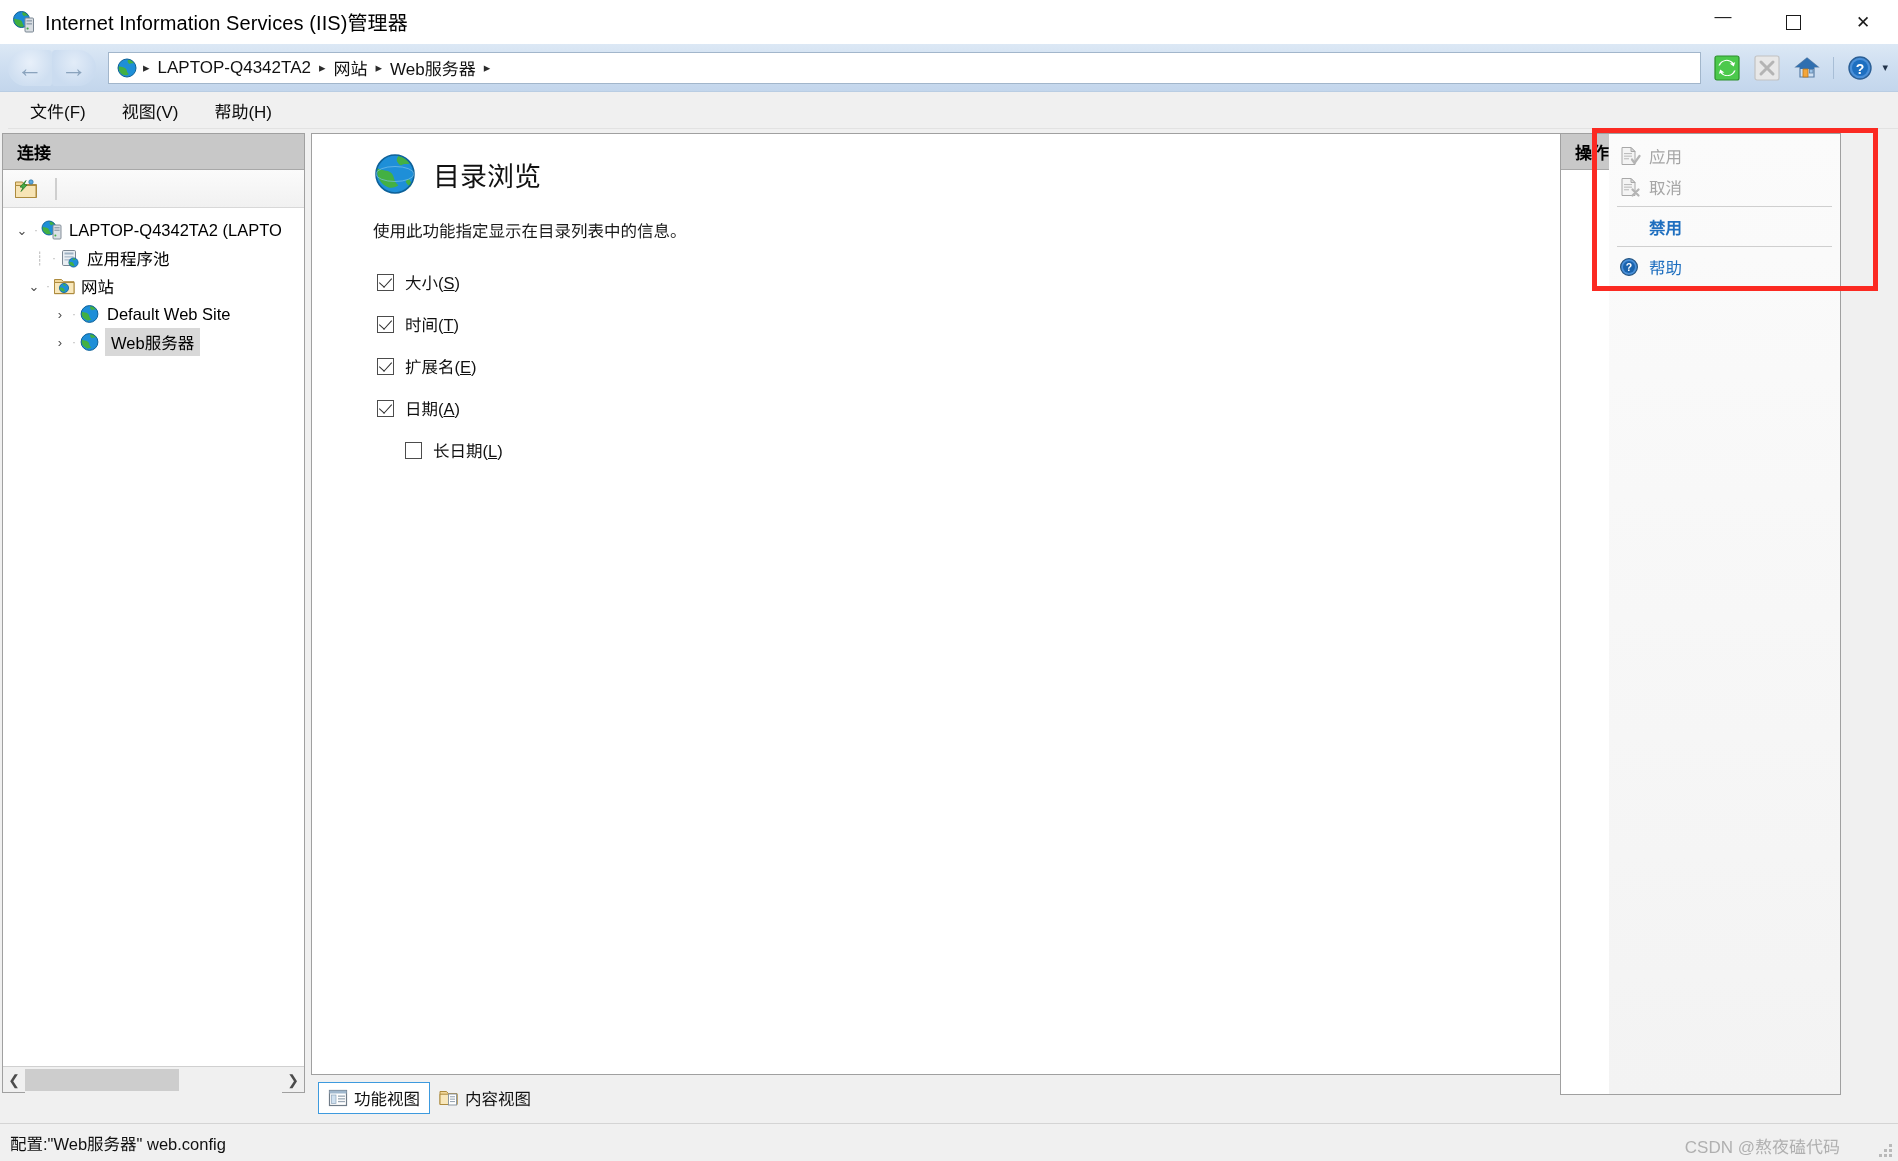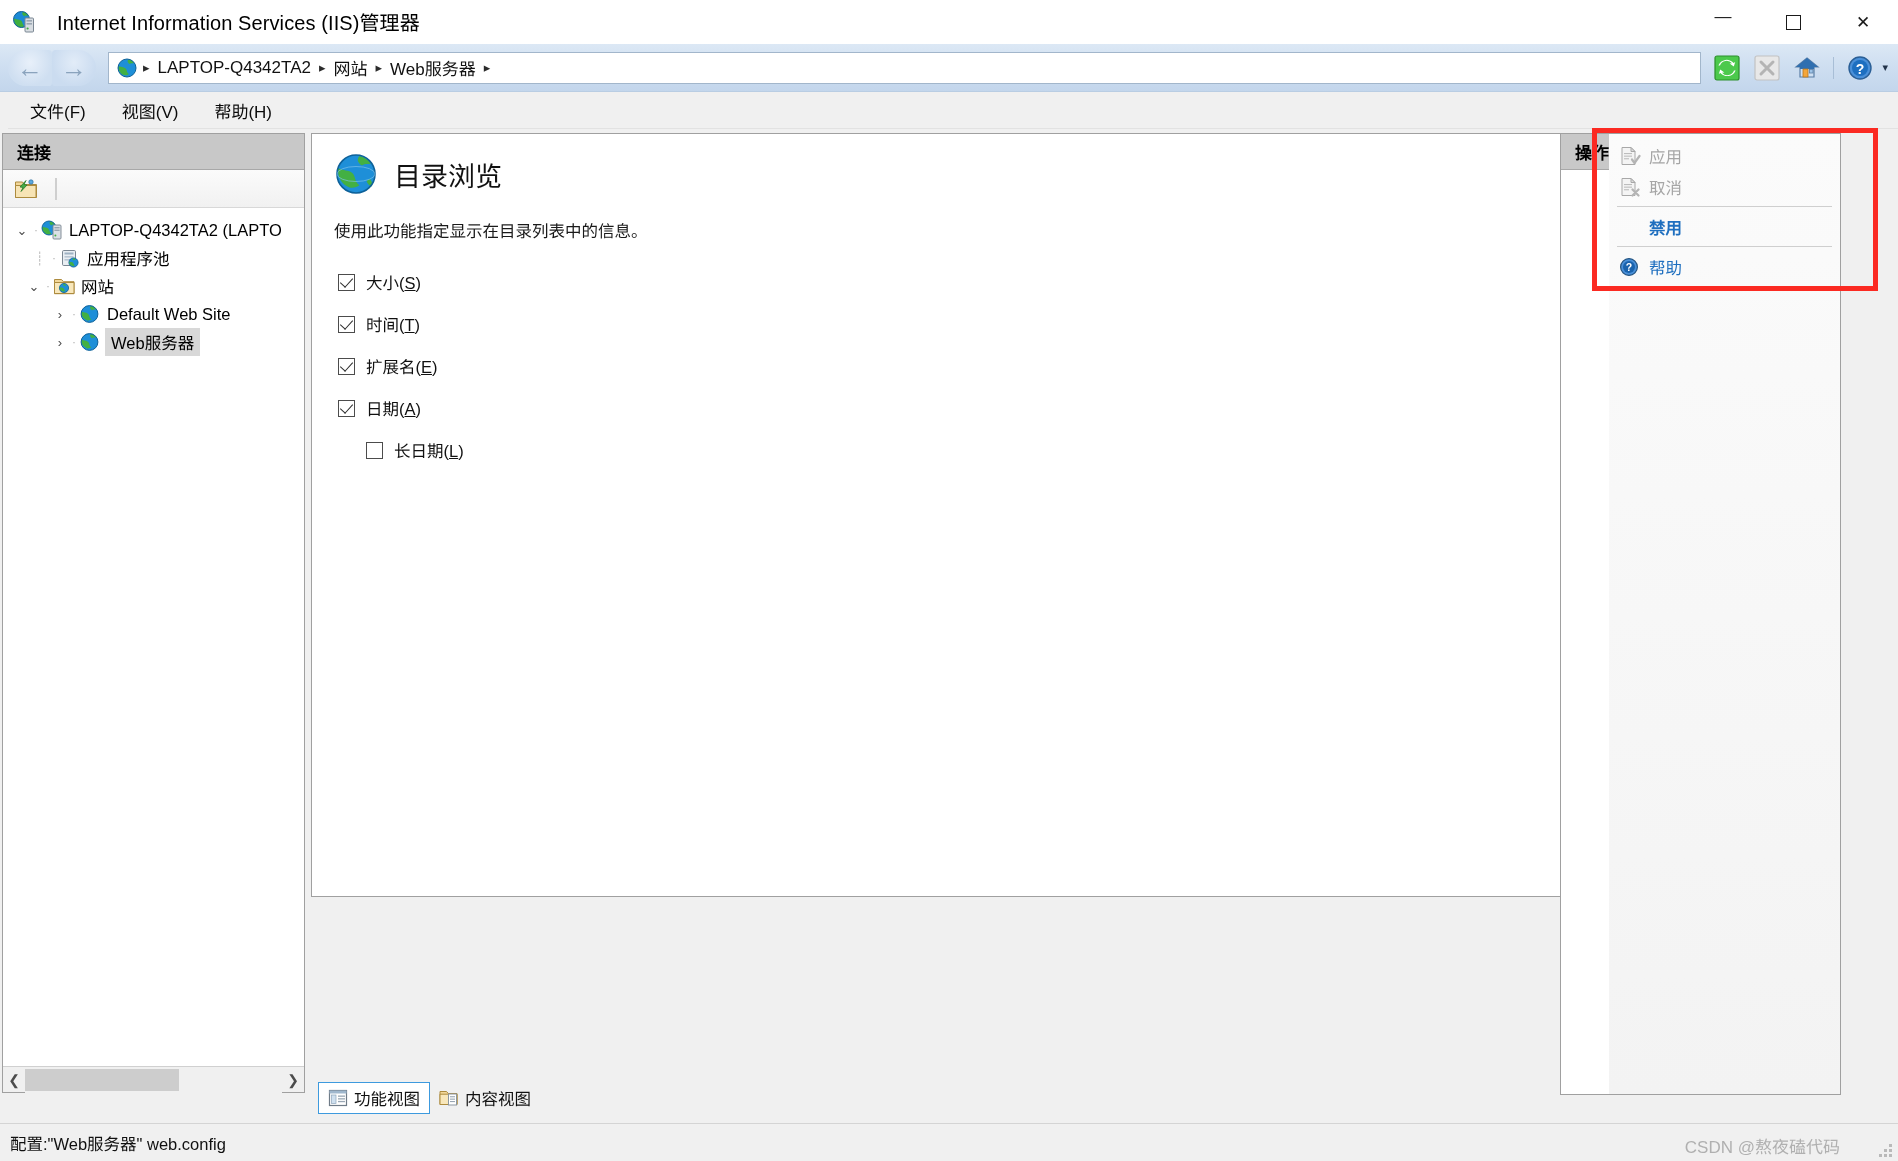--- a/index.html
+++ b/index.html
@@ -24,21 +24,20 @@
     display: flex; align-items: center;
     border-bottom: 1px solid #ffffff;
   }
   .title-icon {
     width: 24px; height: 24px; margin-left: 12px; margin-right: 9px;
     position: relative; flex: none;
   }
   .title-text {
     font-size: 20px; color: #000000; letter-spacing: .1px;
     white-space: nowrap;
-    margin-left: 12px;
   }
   .win-buttons {
     position: absolute; right: 0; top: 0; height: 44px;
     display: flex; align-items: stretch;
   }
   .win-btn {
     width: 70px; height: 44px;
     display: flex; align-items: center; justify-content: center;
     background: transparent;
   }
@@ -163,23 +162,24 @@
     flex: 1 1 auto; height: 26px; background: #f0f0f0; position: relative;
   }
   .conn-scroll .sthumb {
     position: absolute; left: 0; top: 2px; height: 22px; width: 60%;
     background: #cdcdcd;
   }
 
   
   .main-pane {
     position: absolute; left: 311px; top: 133px;
-    width: 1272px; height: 764px;
+    width: 1272px; height: 942px;
     background: #ffffff;
     border: 1px solid #a0a0a0;
+    padding-left: 39px;
   }
   .feature-head {
     display: flex; align-items: center; padding: 18px 0 0 22px;
   }
   .feature-globe { width: 44px; height: 44px; flex: none; margin-right: 16px; }
   .feature-title { font-size: 27px; color: #111; }
   .feature-desc {
     font-size: 16.5px; color: #1a1a1a; padding: 22px 0 0 22px;
   }
   .cb-list { padding: 26px 0 0 26px; }

